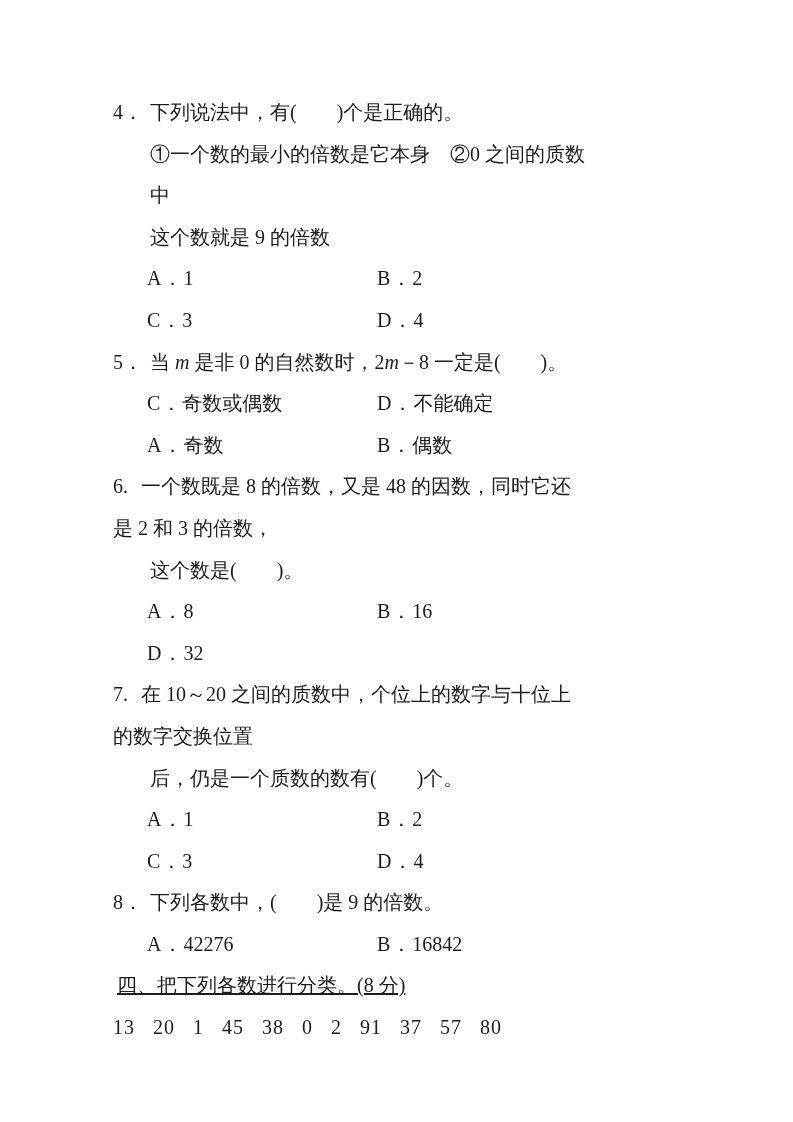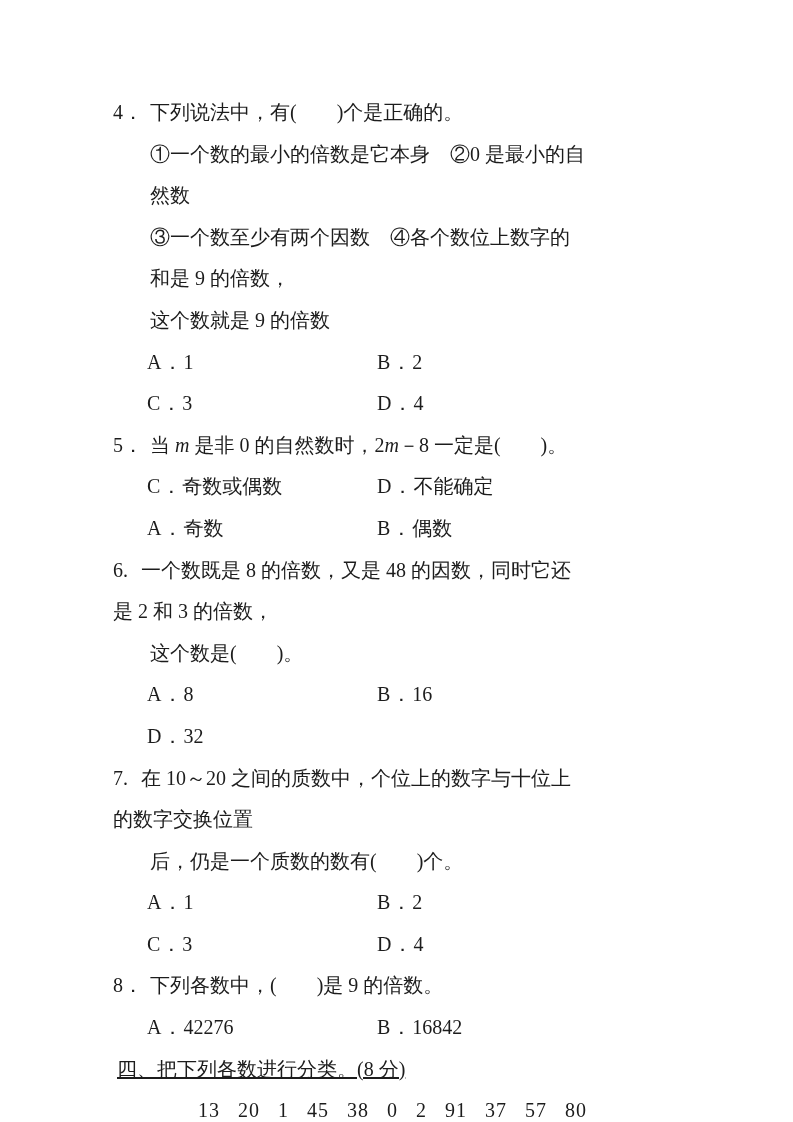--- a/index.html
+++ b/index.html
@@ -47,34 +47,33 @@
     letter-spacing: 1px;
   }
   .var {
     font-style: italic;
   }
   .section-heading {
     padding-left: 4px;
     text-decoration: underline;
   }
   .numbers-line {
-    text-align: right;
+    text-align: left;
     letter-spacing: 1px;
   }
 </style>
 </head>
 <body>
 
 <div class="page">
   <div class="content">
 
     <section>
       <div class="line"><span class="qnum">4．</span><span>下列说法中，有(　　)个是正确的。</span></div>
-      <div class="line indent">①一个数的最小的倍数是它本身　②0 是最小的自然数</div>
-      <div class="line indent">③一个数至少有两个因数　④各个数位上数字的和是 9 的倍数，</div>
+      <div class="line indent">①一个数的最小的倍数是它本身　②0 之间的质数中</div>
       <div class="line indent">这个数就是 9 的倍数</div>
       <div class="opts">
         <div class="opt-a"><span class="opt-label">A．</span><span>1</span></div>
         <div><span class="opt-label">B．</span><span>2</span></div>
       </div>
       <div class="opts">
         <div class="opt-a"><span class="opt-label">C．</span><span>3</span></div>
         <div><span class="opt-label">D．</span><span>4</span></div>
       </div>
     </section>

